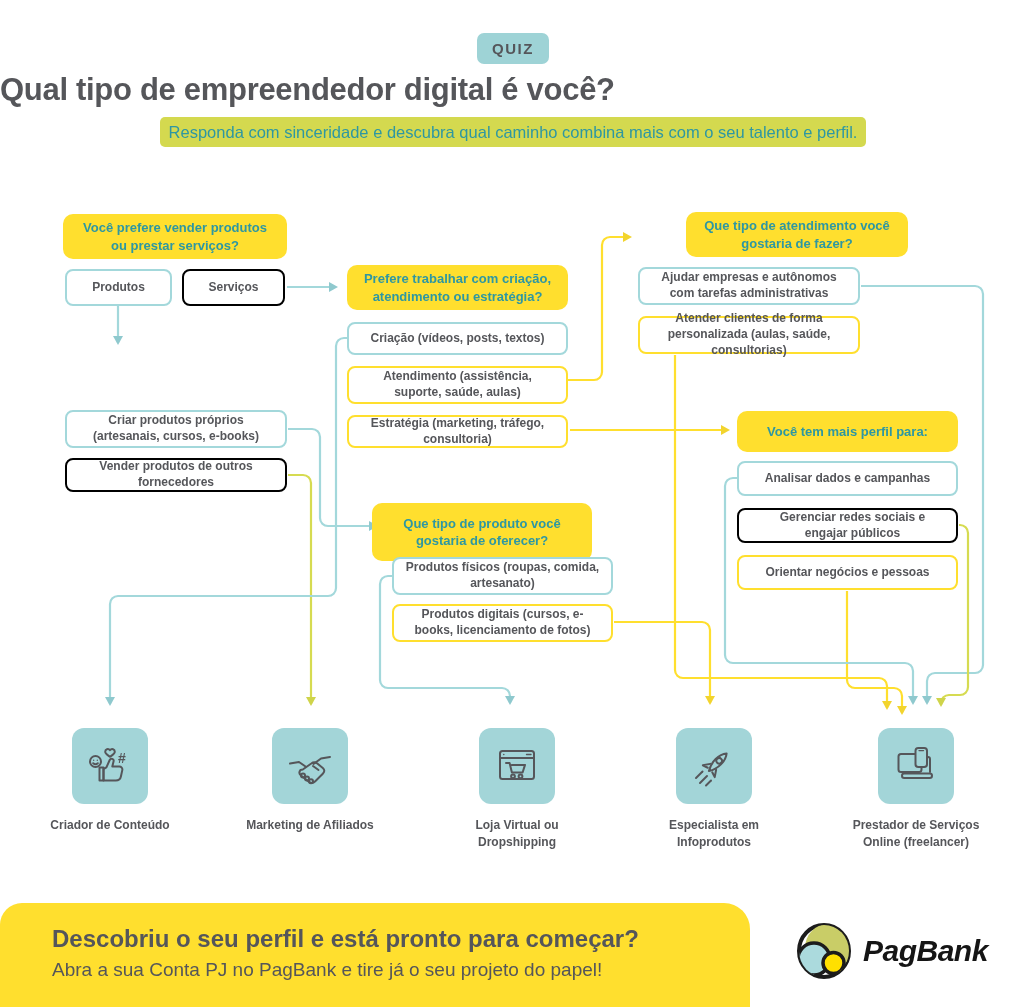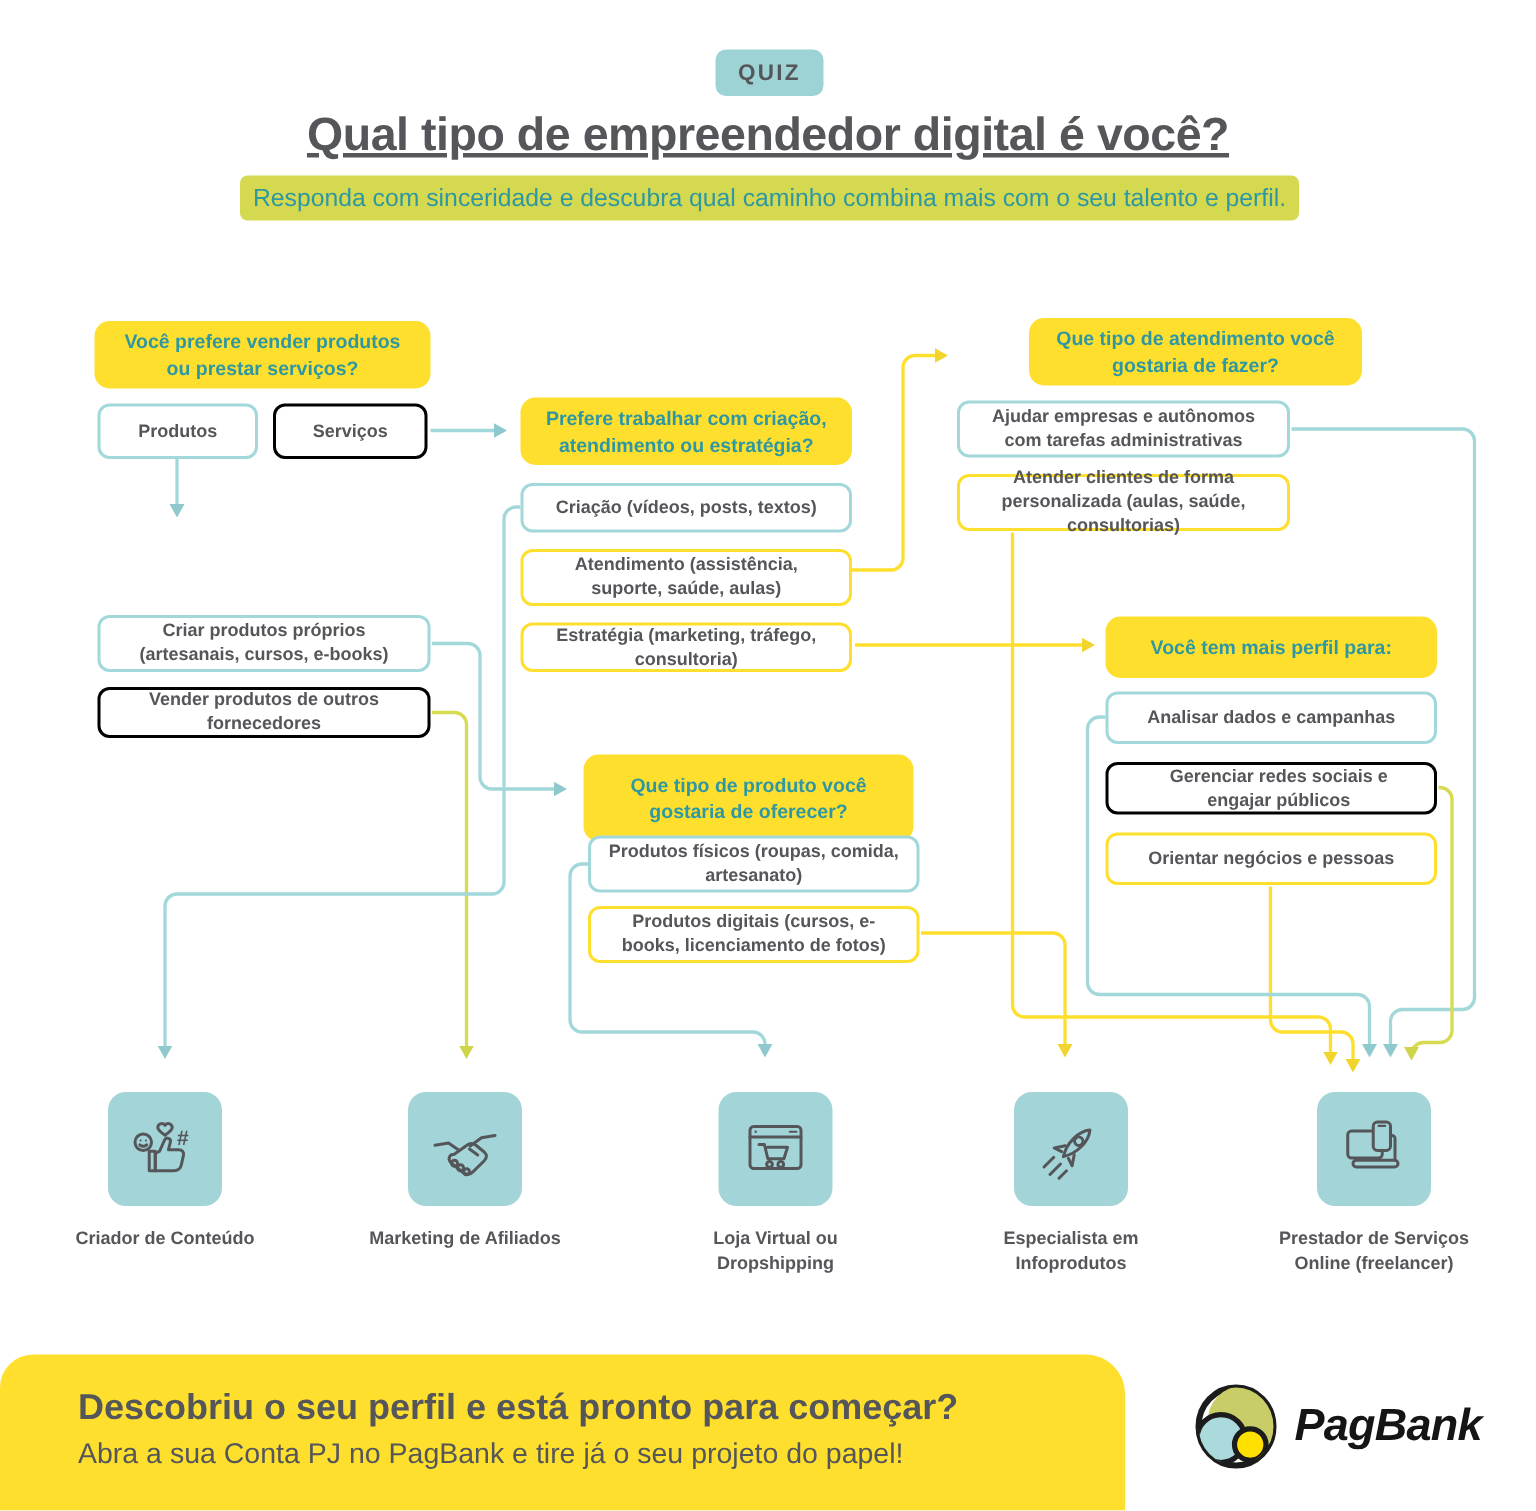--- a/index.html
+++ b/index.html
@@ -4,22 +4,22 @@
 <style>
   html,body{margin:0;padding:0;background:#ffffff;}
   body{width:1024px;height:1007px;position:relative;overflow:hidden;
        font-family:"Liberation Sans","DejaVu Sans",sans-serif;color:#55565A;}
   .stage{position:absolute;inset:0;}
 
   
   .badge{position:absolute;left:477px;top:33px;width:72px;height:31px;
          background:#9ED3D6;border-radius:7px;display:flex;align-items:center;justify-content:center;
          font-weight:bold;font-size:15px;letter-spacing:1.5px;color:#55565A;}
-  .title{position:absolute;left:0;top:72px;width:1024px;text-align:center;
-         font-size:31px;font-weight:bold;color:#55565A;letter-spacing:-0.3px;text-decoration:underline;}
+  .title{position:absolute;left:0;top:72px;width:1024px;
+         font-size:31px;font-weight:bold;color:#55565A;letter-spacing:-0.3px;}
   .subtitle{position:absolute;left:160px;top:117px;width:706px;height:30px;
             background:#D4D94F;border-radius:5px;display:flex;align-items:center;justify-content:center;
             font-size:16.5px;color:#2E97A2;font-weight:500;}
 
   
   .q,.a{position:absolute;box-sizing:border-box;display:flex;align-items:center;justify-content:center;
         text-align:center;z-index:2;line-height:1.32;}
   .q{background:#FFDF2E;border-radius:10px;color:#2E97A2;font-weight:bold;font-size:13px;padding:4px 12px;}
   .a{background:#ffffff;border-radius:8px;color:#55565A;font-weight:bold;font-size:12px;padding:3px 10px;}
   .b-teal{border:2px solid #A3D8DB;}
@@ -110,21 +110,21 @@
 
   <div class="q" style="left:638px;top:212px;width:222px;height:45px;margin-left:48px;">Que tipo de atendimento você gostaria de fazer?</div>
   <div class="a b-teal" style="left:638px;top:267px;width:222px;height:38px;">Ajudar empresas e autônomos com tarefas administrativas</div>
   <div class="a b-yellow" style="left:638px;top:316px;width:222px;height:38px;">Atender clientes de forma personalizada (aulas, saúde, consultorias)</div>
 
   <div class="q" style="left:737px;top:411px;width:221px;height:41px;">Você tem mais perfil para:</div>
   <div class="a b-teal" style="left:737px;top:461px;width:221px;height:35px;">Analisar dados e campanhas</div>
   <div class="a b-olive" style="left:737px;top:508px;width:221px;height:35px;padding-left:20px;">Gerenciar redes sociais e engajar públicos</div>
   <div class="a b-yellow" style="left:737px;top:555px;width:221px;height:35px;">Orientar negócios e pessoas</div>
 
-  <div class="q" style="left:389px;top:503px;width:220px;height:58px;">Que tipo de produto você gostaria de oferecer?</div>
+  <div class="q" style="left:372px;top:503px;width:220px;height:58px;">Que tipo de produto você gostaria de oferecer?</div>
   <div class="a b-teal" style="left:392px;top:557px;width:221px;height:38px;">Produtos físicos (roupas, comida, artesanato)</div>
   <div class="a b-yellow" style="left:392px;top:604px;width:221px;height:38px;">Produtos digitais (cursos, e-books, licenciamento de fotos)</div>
 
   <div class="outcome" style="left:30px;top:728px;">
     <div class="osq">
       <svg width="48" height="48" viewBox="0 0 48 48" fill="none" stroke="#55565A" stroke-width="2" stroke-linecap="round" stroke-linejoin="round">
         <circle cx="9.5" cy="19.5" r="5.5"></circle>
         <circle cx="7.7" cy="18.3" r="0.7" fill="#55565A" stroke="none"></circle>
         <circle cx="11.3" cy="18.3" r="0.7" fill="#55565A" stroke="none"></circle>
         <path d="M7.2,21.2 Q9.5,23.2 11.8,21.2"></path>

